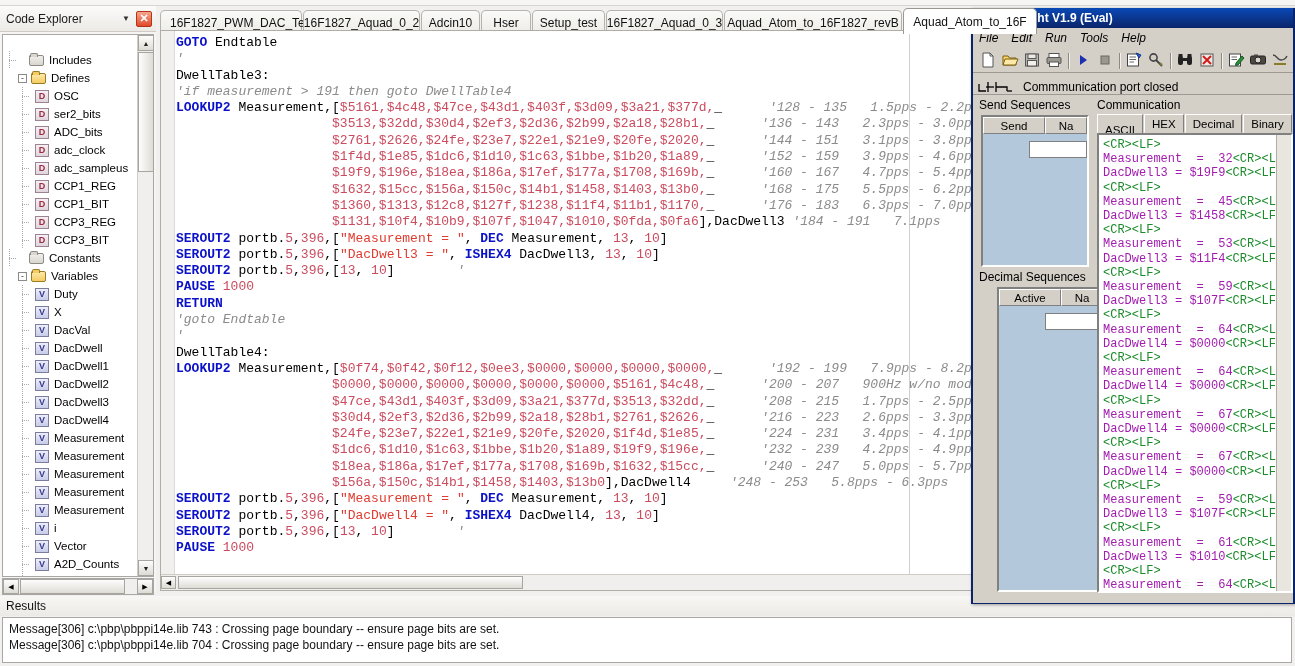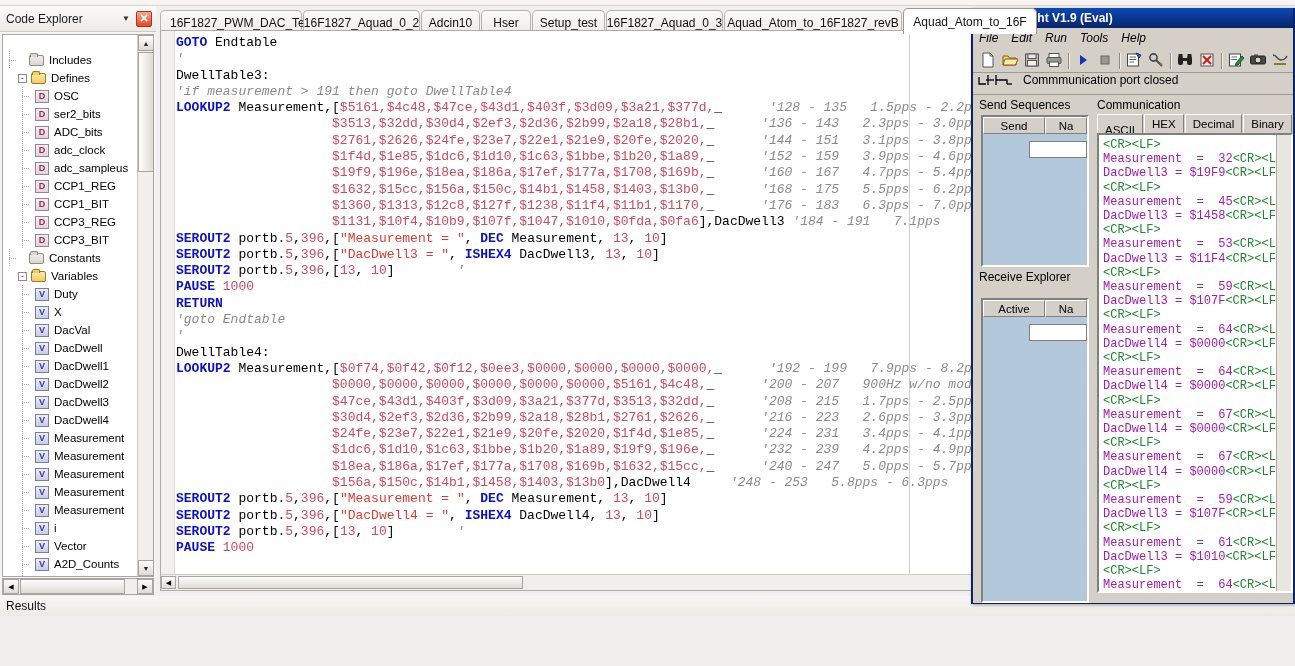--- a/index.html
+++ b/index.html
@@ -239,21 +239,21 @@
     height: 26px; background: #d4d0c8; display: flex; align-items: center;
     padding-left: 4px; border-bottom: 1px solid #9d9a93;
   }
   .tbi { width: 22px; height: 22px; position: relative; flex: none; }
   .tbsep { width: 7px; height: 18px; position: relative; flex: none; }
   .tbsep::before {
     content:""; position:absolute; left:3px; top:2px; width:1px; height:16px;
     background:#8d8a84; box-shadow:1px 0 0 #f3f1ec;
   }
   .dl-status {
-    height: 22px; background: #d4d0c8; display: flex; align-items: flex-start;
+    height: 22px; background: #d4d0c8; display: flex; align-items: flex-end;
     padding-left: 4px; font-size: 12px; color: #000;
     border-bottom: 1px solid #9d9a93;
   }
   .dl-statusicon { width: 40px; height: 14px; position: relative; margin-right: 6px; }
   .dl-body { position: relative; height: 508px; background: #d4d0c8; }
 
   .grp-label {
     position: absolute; font-size: 12px; color: #000;
   }
   .seqbox {
@@ -553,20 +553,24 @@
       <div class="code-body" id="code-body"><div><span class="kw">GOTO </span><span class="plain">Endtable</span></div><div><span class="cmt">'</span></div><div><span class="plain"></span></div><div><span class="plain">DwellTable3:</span></div><div><span class="cmt">'if measurement &gt; 191 then goto DwellTable4</span></div><div><span class="kw">LOOKUP2 </span><span class="plain">Measurement,[</span><span class="num">$5161,$4c48,$47ce,$43d1,$403f,$3d09,$3a21,$377d,</span><span class="plain">_      </span><span class="cmt">'128 - 135   1.5pps - 2.2pps</span></div><div><span class="plain">                    </span><span class="num">$3513,$32dd,$30d4,$2ef3,$2d36,$2b99,$2a18,$28b1,</span><span class="plain">_      </span><span class="cmt">'136 - 143   2.3pps - 3.0pps</span></div><div><span class="plain">                    </span><span class="num">$2761,$2626,$24fe,$23e7,$22e1,$21e9,$20fe,$2020,</span><span class="plain">_      </span><span class="cmt">'144 - 151   3.1pps - 3.8pps</span></div><div><span class="plain">                    </span><span class="num">$1f4d,$1e85,$1dc6,$1d10,$1c63,$1bbe,$1b20,$1a89,</span><span class="plain">_      </span><span class="cmt">'152 - 159   3.9pps - 4.6pps</span></div><div><span class="plain">                    </span><span class="num">$19f9,$196e,$18ea,$186a,$17ef,$177a,$1708,$169b,</span><span class="plain">_      </span><span class="cmt">'160 - 167   4.7pps - 5.4pps</span></div><div><span class="plain">                    </span><span class="num">$1632,$15cc,$156a,$150c,$14b1,$1458,$1403,$13b0,</span><span class="plain">_      </span><span class="cmt">'168 - 175   5.5pps - 6.2pps</span></div><div><span class="plain">                    </span><span class="num">$1360,$1313,$12c8,$127f,$1238,$11f4,$11b1,$1170,</span><span class="plain">_      </span><span class="cmt">'176 - 183   6.3pps - 7.0pps</span></div><div><span class="plain">                    </span><span class="num">$1131,$10f4,$10b9,$107f,$1047,$1010,$0fda,$0fa6</span><span class="plain">],DacDwell3 </span><span class="cmt">'184 - 191   7.1pps</span></div><div><span class="kw">SEROUT2 </span><span class="plain">portb.</span><span class="num">5</span><span class="plain">,</span><span class="num">396</span><span class="plain">,[</span><span class="str">"Measurement = "</span><span class="plain">, </span><span class="kw">DEC </span><span class="plain">Measurement, </span><span class="num">13</span><span class="plain">, </span><span class="num">10</span><span class="plain">]</span></div><div><span class="kw">SEROUT2 </span><span class="plain">portb.</span><span class="num">5</span><span class="plain">,</span><span class="num">396</span><span class="plain">,[</span><span class="str">"DacDwell3 = "</span><span class="plain">, </span><span class="kw">ISHEX4 </span><span class="plain">DacDwell3, </span><span class="num">13</span><span class="plain">, </span><span class="num">10</span><span class="plain">]</span></div><div><span class="kw">SEROUT2 </span><span class="plain">portb.</span><span class="num">5</span><span class="plain">,</span><span class="num">396</span><span class="plain">,[</span><span class="num">13</span><span class="plain">, </span><span class="num">10</span><span class="plain">]        </span><span class="cmt">'</span></div><div><span class="kw">PAUSE </span><span class="num">1000</span></div><div><span class="kw">RETURN</span></div><div><span class="cmt">'goto Endtable</span></div><div><span class="cmt">'</span></div><div><span class="plain"></span></div><div><span class="plain">DwellTable4:</span></div><div><span class="kw">LOOKUP2 </span><span class="plain">Measurement,[</span><span class="num">$0f74,$0f42,$0f12,$0ee3,$0000,$0000,$0000,$0000,</span><span class="plain">_      </span><span class="cmt">'192 - 199   7.9pps - 8.2pps</span></div><div><span class="plain">                    </span><span class="num">$0000,$0000,$0000,$0000,$0000,$0000,$5161,$4c48,</span><span class="plain">_      </span><span class="cmt">'200 - 207   900Hz w/no mod &amp;</span></div><div><span class="plain">                    </span><span class="num">$47ce,$43d1,$403f,$3d09,$3a21,$377d,$3513,$32dd,</span><span class="plain">_      </span><span class="cmt">'208 - 215   1.7pps - 2.5pps</span></div><div><span class="plain">                    </span><span class="num">$30d4,$2ef3,$2d36,$2b99,$2a18,$28b1,$2761,$2626,</span><span class="plain">_      </span><span class="cmt">'216 - 223   2.6pps - 3.3pps</span></div><div><span class="plain">                    </span><span class="num">$24fe,$23e7,$22e1,$21e9,$20fe,$2020,$1f4d,$1e85,</span><span class="plain">_      </span><span class="cmt">'224 - 231   3.4pps - 4.1pps</span></div><div><span class="plain">                    </span><span class="num">$1dc6,$1d10,$1c63,$1bbe,$1b20,$1a89,$19f9,$196e,</span><span class="plain">_      </span><span class="cmt">'232 - 239   4.2pps - 4.9pps</span></div><div><span class="plain">                    </span><span class="num">$18ea,$186a,$17ef,$177a,$1708,$169b,$1632,$15cc,</span><span class="plain">_      </span><span class="cmt">'240 - 247   5.0pps - 5.7pps</span></div><div><span class="plain">                    </span><span class="num">$156a,$150c,$14b1,$1458,$1403,$13b0</span><span class="plain">],DacDwell4     </span><span class="cmt">'248 - 253   5.8pps - 6.3pps</span></div><div><span class="kw">SEROUT2 </span><span class="plain">portb.</span><span class="num">5</span><span class="plain">,</span><span class="num">396</span><span class="plain">,[</span><span class="str">"Measurement = "</span><span class="plain">, </span><span class="kw">DEC </span><span class="plain">Measurement, </span><span class="num">13</span><span class="plain">, </span><span class="num">10</span><span class="plain">]</span></div><div><span class="kw">SEROUT2 </span><span class="plain">portb.</span><span class="num">5</span><span class="plain">,</span><span class="num">396</span><span class="plain">,[</span><span class="str">"DacDwell4 = "</span><span class="plain">, </span><span class="kw">ISHEX4 </span><span class="plain">DacDwell4, </span><span class="num">13</span><span class="plain">, </span><span class="num">10</span><span class="plain">]</span></div><div><span class="kw">SEROUT2 </span><span class="plain">portb.</span><span class="num">5</span><span class="plain">,</span><span class="num">396</span><span class="plain">,[</span><span class="num">13</span><span class="plain">, </span><span class="num">10</span><span class="plain">]        </span><span class="cmt">'</span></div><div><span class="kw">PAUSE </span><span class="num">1000</span></div></div>
       <div class="code-hscroll">
         <div class="chs-btn" style="left:0;">◀</div>
         <div class="chs-thumb"></div>
         <div class="chs-btn" style="right:0;">▶</div>
       </div>
     </div>
 
     <div id="results">
       <div class="res-header">Results</div>
+      <div class="res-body" id="results-body">
+          <div>Message[306] c:\pbp\pbppi14e.lib 743 : Crossing page boundary -- ensure page bits are set.</div>
+          <div>Message[306] c:\pbp\pbppi14e.lib 704 : Crossing page boundary -- ensure page bits are set.</div>
+        </div>
     </div>
   </div>
 
   <div id="docklight">
     <div class="dl-titlebar">
       <span class="dl-logo"></span>
       <span>Docklight V1.9 (Eval)</span>
     </div>
 
     <div class="dl-menubar" id="dl-menubar">
@@ -687,22 +691,22 @@
 
       <div class="grp-label" style="left:6px; top:3px;">Send Sequences</div>
       <div class="seqbox" style="left:8px; top:20px; width:108px; height:152px;">
         <div class="seq-hdr">
           <div class="seq-col" style="width:62px;">Send</div>
           <div class="seq-col" style="width:42px;">Na</div>
         </div>
         <div class="seq-cell" style="left:46px; top:24px; width:58px; height:17px;"></div>
       </div>
 
-      <div class="grp-label" style="left:6px; top:175px;">Receive Explorer</div>
-      <div class="seqbox" style="left:8px; top:192px; width:108px; height:305px;margin-top:11px;">
+      <div class="grp-label" style="left:6px; top:175px;">Decimal Sequences</div>
+      <div class="seqbox" style="left:24px; top:192px; width:108px; height:305px;">
         <div class="seq-hdr">
           <div class="seq-col" style="width:62px;">Active</div>
           <div class="seq-col" style="width:42px;">Na</div>
         </div>
         <div class="seq-cell" style="left:46px; top:24px; width:58px; height:17px;"></div>
       </div>
 
       <div class="grp-label" style="left:124px; top:3px;">Communication</div>
       <div class="dl-tabs" id="dl-tabs" style="left:124px; top:19px;">
           <div class="dl-tab active">ASCII</div>

